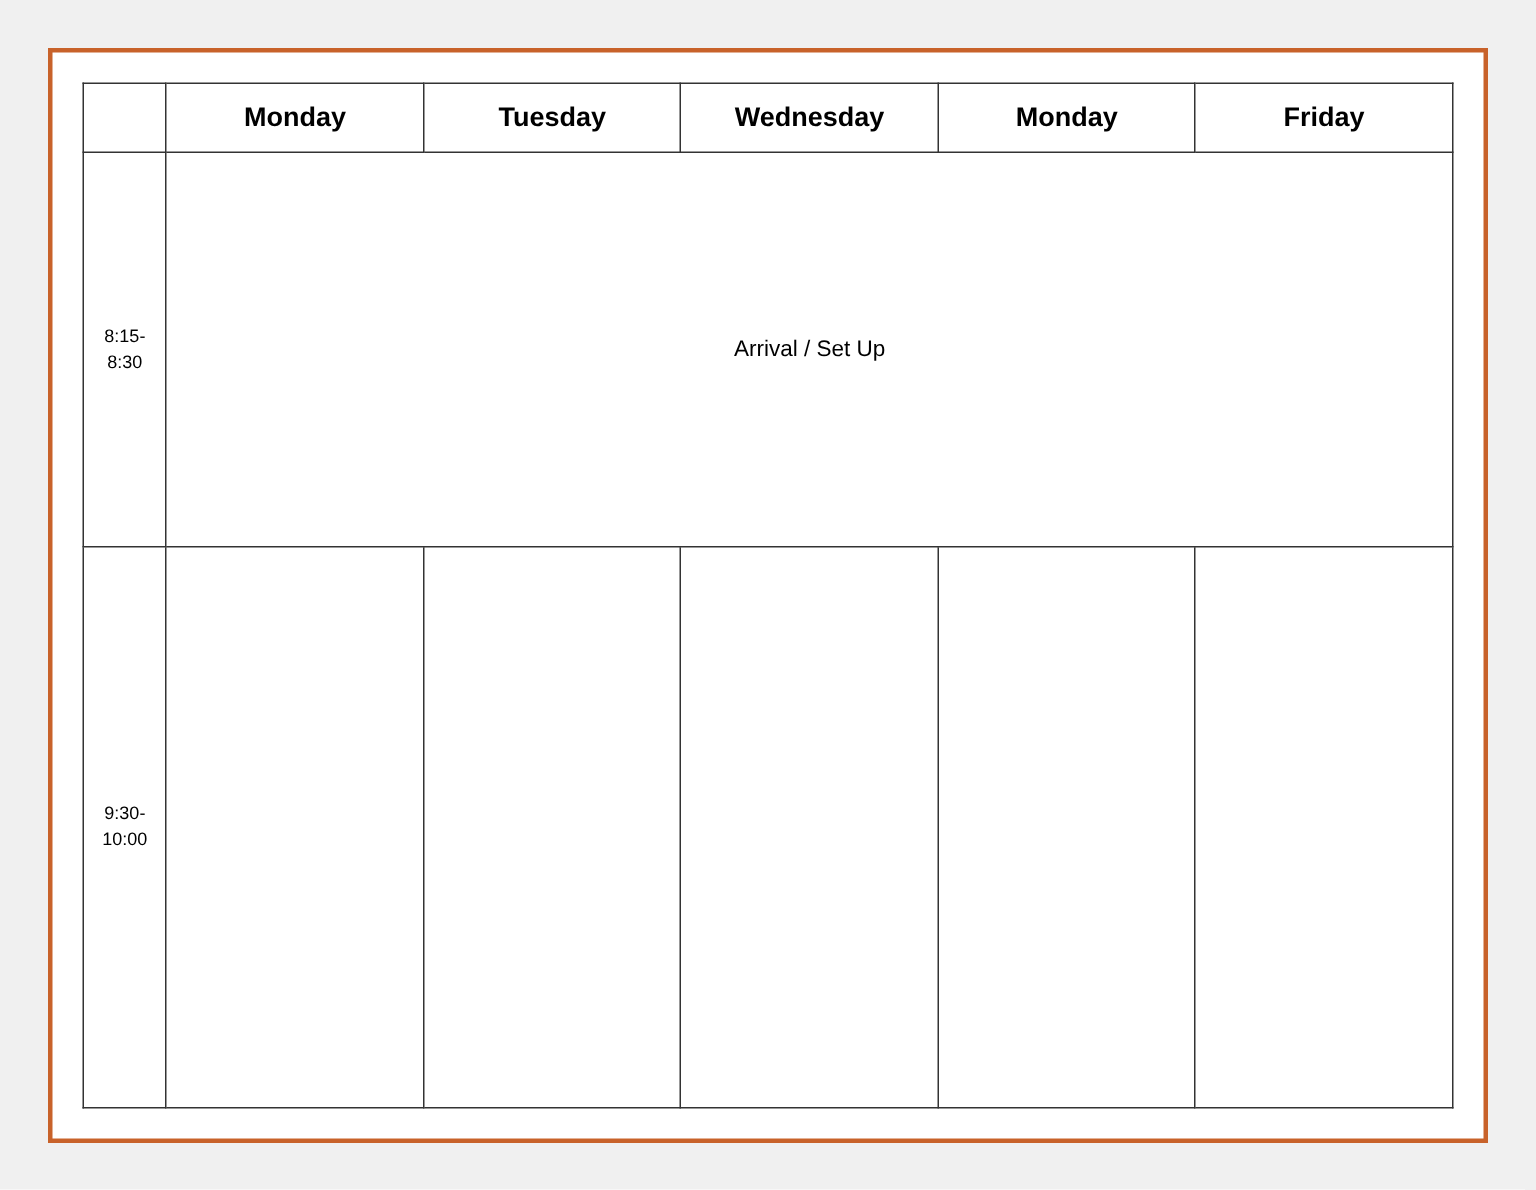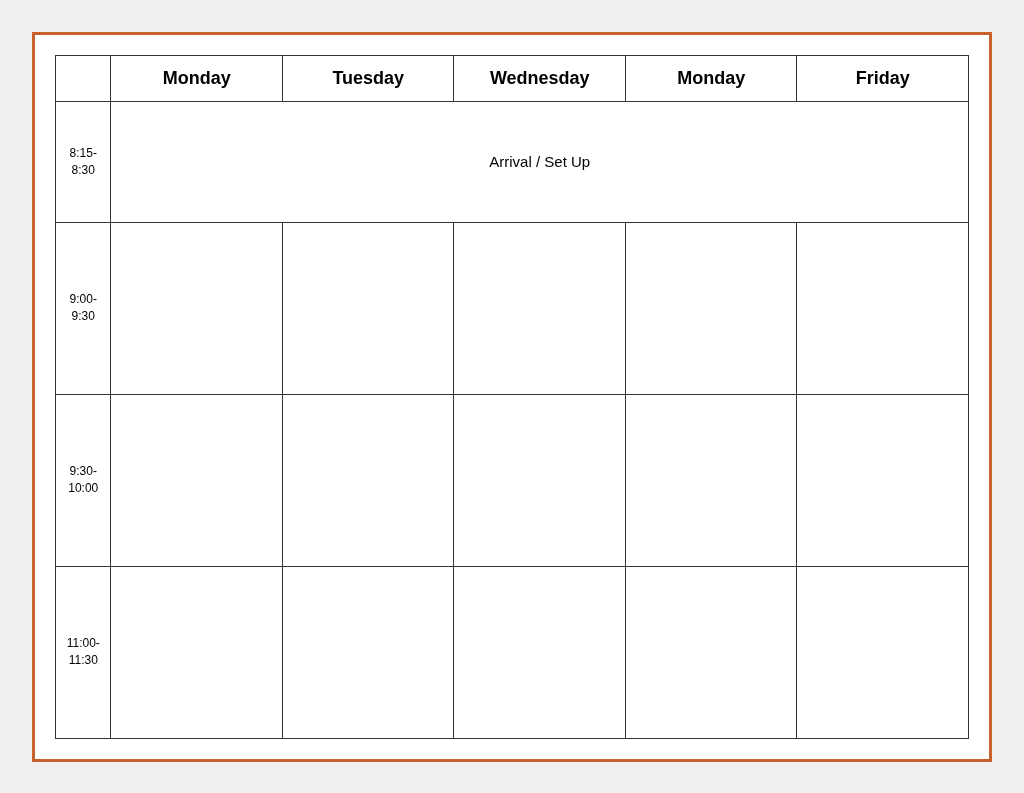--- a/index.html
+++ b/index.html
@@ -96,40 +96,22 @@
         <th class="data-cell">Friday</th>
       </tr>
     </thead>
     <tbody id="calendar-body">
     <tr class="arrival-row">
           <td class="time-cell" style="white-space: pre-line;">8:15-
 8:30</td>
           <td colspan="5" class="arrival-cell">Arrival / Set Up</td>
         </tr>
         <tr>
-          <td class="time-cell" style="white-space: pre-line;">9:00-
-9:30</td>
-          <td class="data-cell"></td>
-          <td class="data-cell"></td>
-          <td class="data-cell"></td>
-          <td class="data-cell"></td>
-          <td class="data-cell"></td>
-        </tr>
-        <tr>
           <td class="time-cell" style="white-space: pre-line;">9:30-
 10:00</td>
-          <td class="data-cell"></td>
-          <td class="data-cell"></td>
-          <td class="data-cell"></td>
-          <td class="data-cell"></td>
-          <td class="data-cell"></td>
-        </tr>
-        <tr>
-          <td class="time-cell" style="white-space: pre-line;">11:00-
-11:30</td>
           <td class="data-cell"></td>
           <td class="data-cell"></td>
           <td class="data-cell"></td>
           <td class="data-cell"></td>
           <td class="data-cell"></td>
         </tr>
       </tbody>
   </table>
 </div>
 

